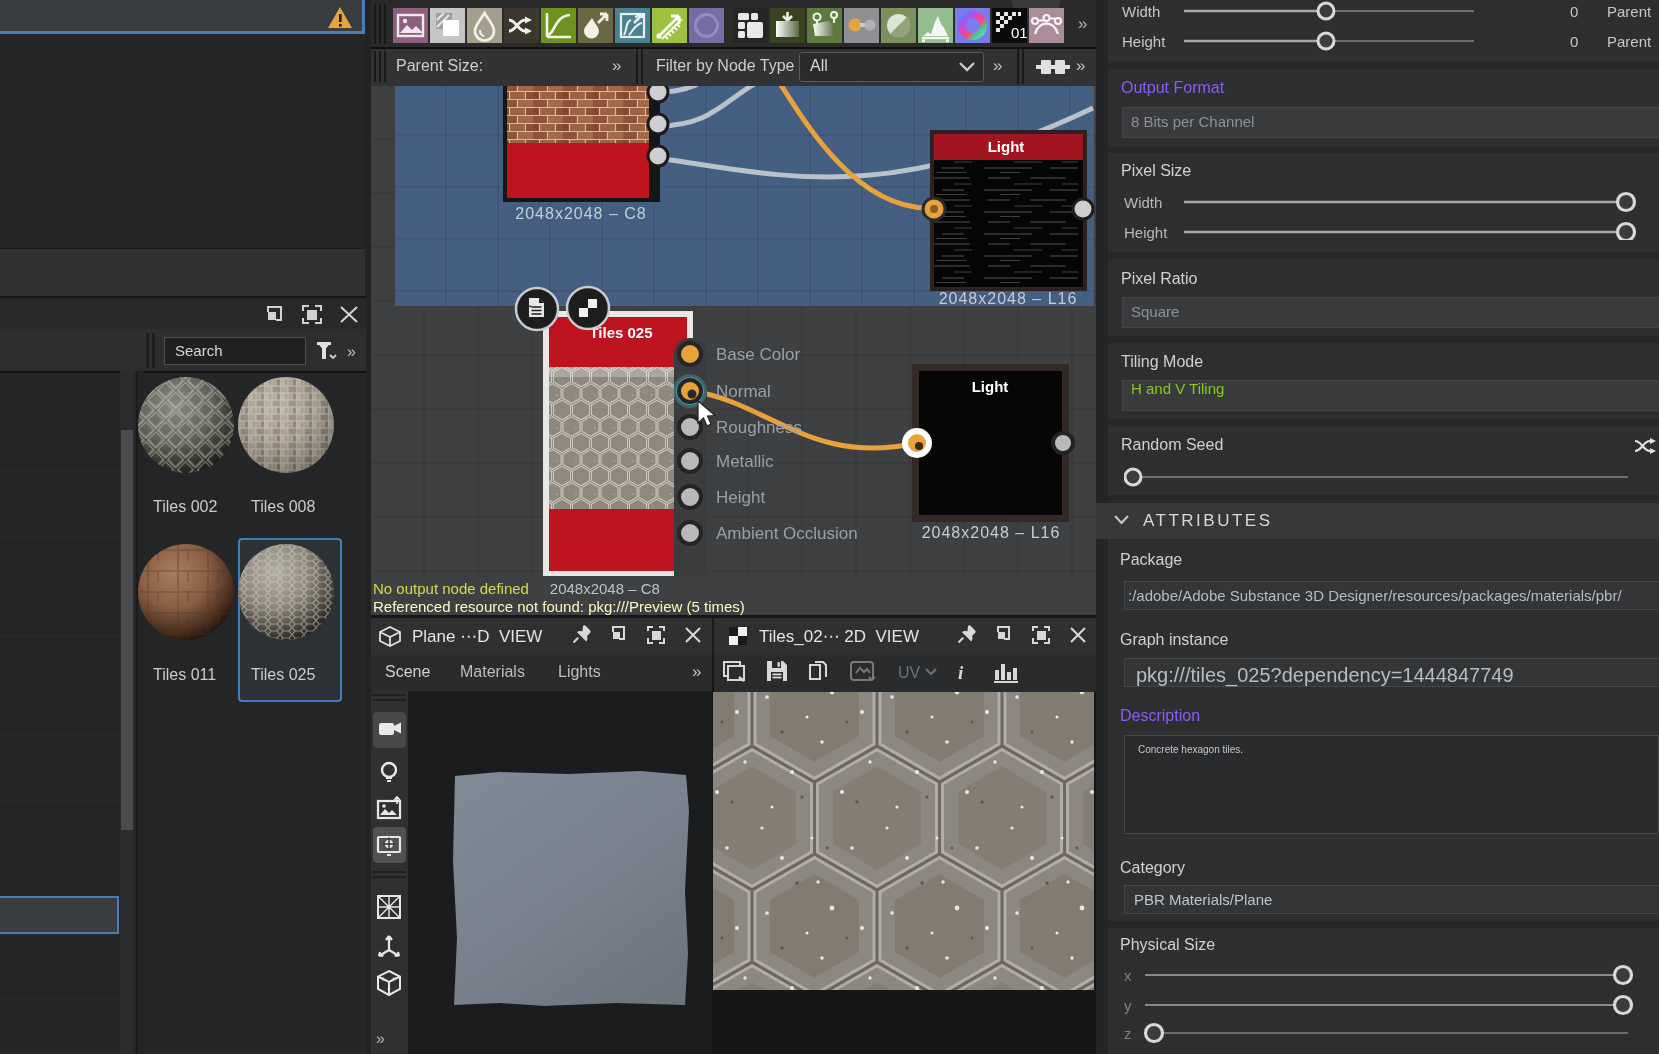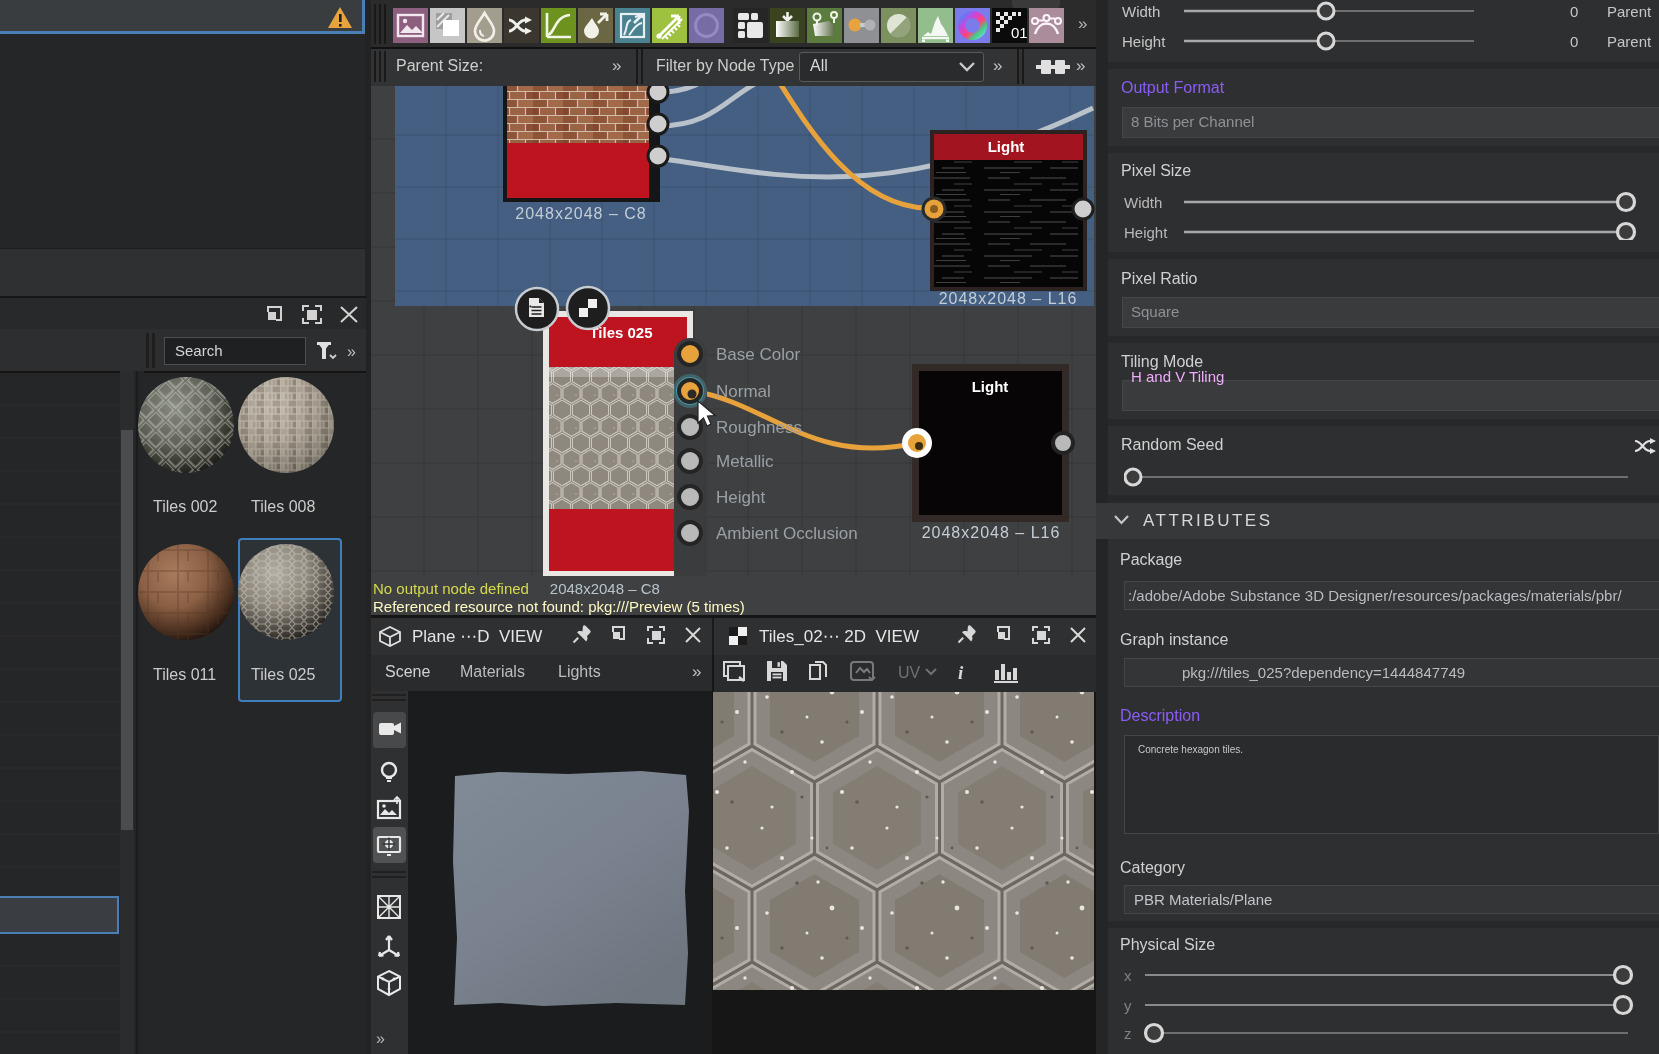--- a/index.html
+++ b/index.html
@@ -697,21 +697,21 @@
 <path d="M4 42 H438" stroke="#a8a8a8" stroke-width="2.5"></path>
       <circle cx="446" cy="42" r="8.5" fill="#3c3c3c" stroke="#d8d8d8" stroke-width="3.2"></circle>
 </svg>
 
 <div class="ab txt" style="left:1121px;top:270px;color:#d0d0d0;">Pixel Ratio</div>
 <div class="ab" style="left:1122px;top:297px;width:537px;height:29px;background:#3a3b3d;border:1px solid #454647;"></div>
 <div class="ab txt" style="left:1131px;top:303px;color:#8f9295;font-size:15px;">Square</div>
 
 <div class="ab txt" style="left:1121px;top:353px;color:#d0d0d0;">Tiling Mode</div>
 <div class="ab" style="left:1122px;top:380px;width:537px;height:29px;background:#3a3b3d;border:1px solid #454647;"></div>
-<div class="ab txt" style="left:1131px;top:368px;color:#f0abfc;font-size:15px;">H and V Tiling</div>
+<div class="ab txt" style="left:1131px;top:380px;color:#84cc16;font-size:15px;">H and V Tiling</div>
 
 <div class="ab txt" style="left:1121px;top:436px;color:#d0d0d0;">Random Seed</div>
 <svg class="ab" style="left:1634px;top:436px;" width="24" height="20" viewBox="0 0 24 20">
       <path d="M1 5 C8 5 9 15 16 15 M1 15 C8 15 9 5 16 5" stroke="#e0e0e0" stroke-width="2.2" fill="none"></path>
       <path d="M16 2 l6 3 -6 3 z M16 12 l6 3 -6 3 z" fill="#e0e0e0"></path>
     </svg>
 <svg class="ab" style="left:1124px;top:464px;" width="520" height="26" viewBox="0 0 520 26">
 <path d="M18 13 H504" stroke="#6e6e6e" stroke-width="2"></path>
       <circle cx="9" cy="13" r="8" fill="#3c3c3c" stroke="#d8d8d8" stroke-width="3"></circle>
 </svg>
@@ -721,21 +721,21 @@
       <path d="M2 2 L8.5 9 L15 2" stroke="#c6c6c6" stroke-width="2.2" fill="none"></path>
     </svg>
 <div class="ab txt" style="left:1143px;top:511px;color:#d8d8d8;font-size:17px;letter-spacing:2.5px;">ATTRIBUTES</div>
 
 <div class="ab txt" style="left:1120px;top:551px;color:#d0d0d0;">Package</div>
 <div class="ab" style="left:1124px;top:581px;width:535px;height:27px;background:#333537;border:1px solid #454647;"></div>
 <div class="ab txt" style="left:1128px;top:587px;color:#b9bcbe;font-size:15px;">:/adobe/Adobe Substance 3D Designer/resources/packages/materials/pbr/</div>
 
 <div class="ab txt" style="left:1120px;top:631px;color:#d0d0d0;">Graph instance</div>
 <div class="ab" style="left:1124px;top:658px;width:535px;height:27px;background:#333537;border:1px solid #454647;"></div>
-<div class="ab txt" style="left:1182px;top:664px;color:#b9bcbe;font-size:15px;">pkg:///tiles_025?dependency=1444847749</div>
+<div class="ab txt" style="left:1136px;top:664px;color:#b9bcbe;font-size:20px;">pkg:///tiles_025?dependency=1444847749</div>
 
 <div class="ab txt" style="left:1120px;top:707px;color:#8b5cf6;">Description</div>
 <div class="ab" style="left:1124px;top:735px;width:533px;height:97px;background:#2a2b2d;border:1px solid #454647;"></div>
 <div class="ab txt" style="left:1138px;top:744px;color:#c5c8ca;font-size:10px;">Concrete hexagon tiles.</div>
 
 <div class="ab txt" style="left:1120px;top:859px;color:#d0d0d0;">Category</div>
 <div class="ab" style="left:1124px;top:885px;width:535px;height:27px;background:#333537;border:1px solid #454647;"></div>
 <div class="ab txt" style="left:1134px;top:891px;color:#c2c5c7;font-size:15px;">PBR Materials/Plane</div>
 <div class="ab" style="left:1108px;top:921px;width:551px;height:7px;background:#27282a;"></div>
 

